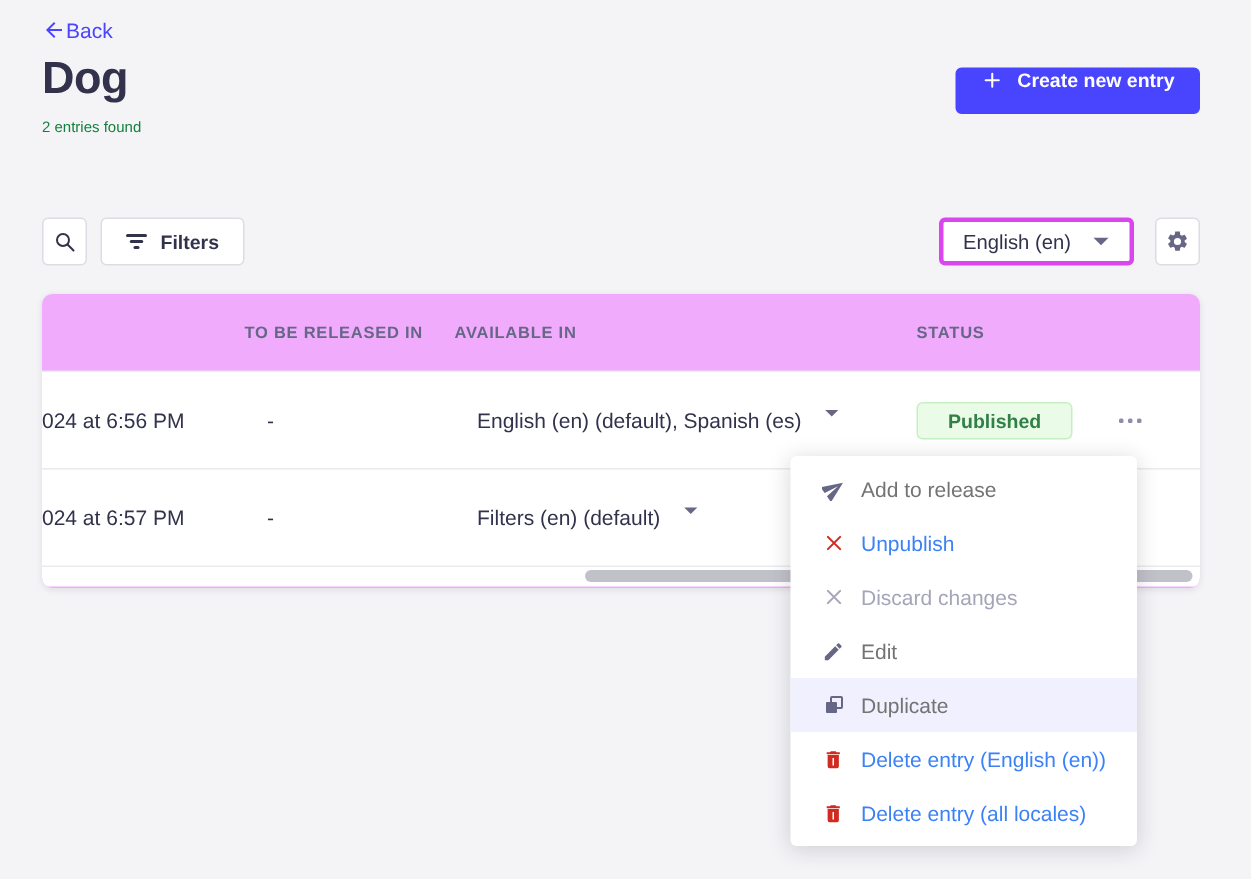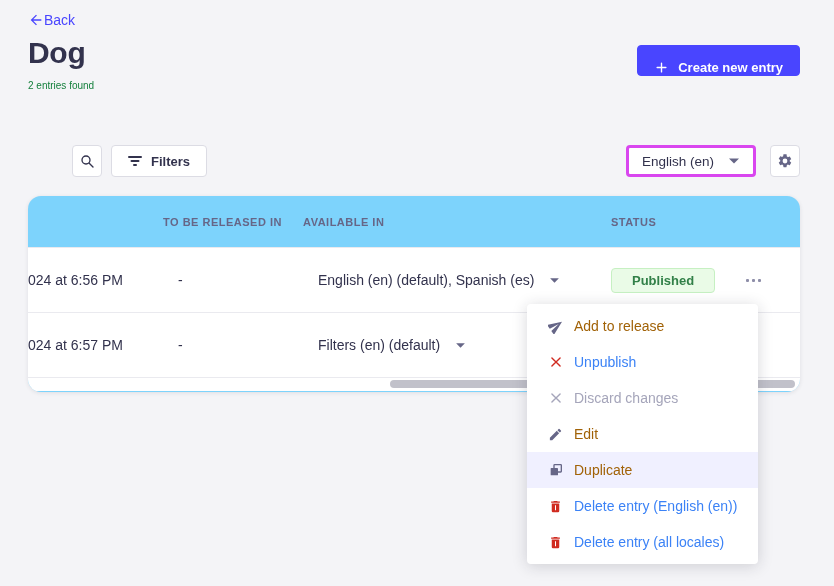--- a/index.html
+++ b/index.html
@@ -22,28 +22,28 @@
     position:absolute; left:28px; top:36px;
     font-size:30px; font-weight:700; color:#32324d; letter-spacing:-0.3px;
   }
   .subtitle {
     position:absolute; left:28px; top:80px;
     font-size:10px; color:#15803d;
   }
   .create-btn {
     position:absolute; right:34px; top:45px; height:31px;
     background:#4945ff; color:#fff; border:1px solid #4945ff;
-    border-radius:4px; display:flex; align-items:flex-end; gap:9px;
+    border-radius:4px; display:flex; align-items:flex-start; gap:9px;
     padding:0 16px; font-size:13px; font-weight:600; cursor:pointer;
     font-family:"Liberation Sans", sans-serif;
   }
   
   .toolbar {
     position:absolute; left:28px; right:34px; top:145px; height:32px;
-    display:flex; align-items:flex-start;margin-left:44px;
+    display:flex; align-items:flex-start;
   }
   .icon-btn {
     width:30px; height:32px; background:#fff; border:1px solid #dcdce4;
     border-radius:4px; display:flex; align-items:center; justify-content:center;
     cursor:pointer;
   }
   .filters-btn {
     margin-left:9px; height:32px; background:#fff; border:1px solid #dcdce4;
     border-radius:4px; display:flex; align-items:center; gap:9px;
     padding:0 16px; font-size:13px; font-weight:600; color:#32324d;
@@ -52,21 +52,21 @@
   .locale-select {
     margin-left:auto; height:32px; background:#fff; border:3px solid #d946ef;
     border-radius:4px; display:flex; align-items:center; gap:14px;
     padding:0 13px; font-size:13.5px; color:#32324d; cursor:pointer;
     font-family:"Liberation Sans", sans-serif;
   }
   .gear-btn { margin-left:14px; }
   
   .card {
     position:absolute; left:28px; top:196px; width:772px; height:196px;
-    background:#7dd3fc; border-radius:13px;
+    background:#f0abfc; border-radius:7px;
     box-shadow:0 1px 4px rgba(33,33,52,.1);
     overflow:hidden;
   }
   .thead {
     height:52px; display:flex; align-items:center;
     border-bottom:1px solid #eaeaef;
   }
   .th {
     font-size:11px; font-weight:700; color:#666687;
     letter-spacing:.5px; white-space:nowrap;
@@ -75,21 +75,21 @@
     height:65px; display:flex; align-items:center;
     border-bottom:1px solid #eaeaef; background:#fff;
   }
   .c1 { width:135px; overflow:hidden; white-space:nowrap; }
   .c2 { width:140px; }
   .c3 { width:308px; }
   .c4 { width:126px; }
   .c5 { width:63px; }
   .td { font-size:14px; color:#32324d; white-space:nowrap; }
   .td.c2, .td.c3 { padding-left:15px; }
-  .locale-cell { display:flex; align-items:center; gap:15px; }
+  .locale-cell { display:flex; align-items:flex-start; gap:15px; }
   .badge {
     display:inline-block; padding:4px 20px; font-size:13px; font-weight:600;
     color:#328048; background:#eafbe7; border:1px solid #c6f0c2;
     border-radius:4px;
   }
   .dots {
     display:flex; gap:3px; align-items:center; padding-left:9px; cursor:pointer;
   }
   .dots i {
     width:3px; height:3px; background:#8e8ea9; border-radius:1px; display:block;
@@ -100,21 +100,21 @@
     background:#c1c1ca; border-radius:4px; cursor:grab;
   }
   
   .menu {
     position:absolute; left:527px; top:304px; width:231px;
     background:#fff; border-radius:4px; padding:4px 0;
     box-shadow:0 2px 15px rgba(33,33,52,.18); z-index:10;
   }
   .mi {
     height:36px; display:flex; align-items:center; gap:10px;
-    padding-left:20px; font-size:14px; color:#a16207; cursor:pointer;
+    padding-left:20px; font-size:14px; color:#737373; cursor:pointer;
     white-space:nowrap;
   }
   .mi .mi-icon { color:#666687; display:flex; width:17px; justify-content:center; }
   .mi.danger { color:#3b82f6; }
   .mi.danger .mi-icon { color:#d02b20; }
   .mi.disabled { color:#a5a5ba; cursor:default; }
   .mi.disabled .mi-icon { color:#a5a5ba; }
   .mi.highlighted { background:#f0f0ff; }
   svg { display:block; }
 </style>

